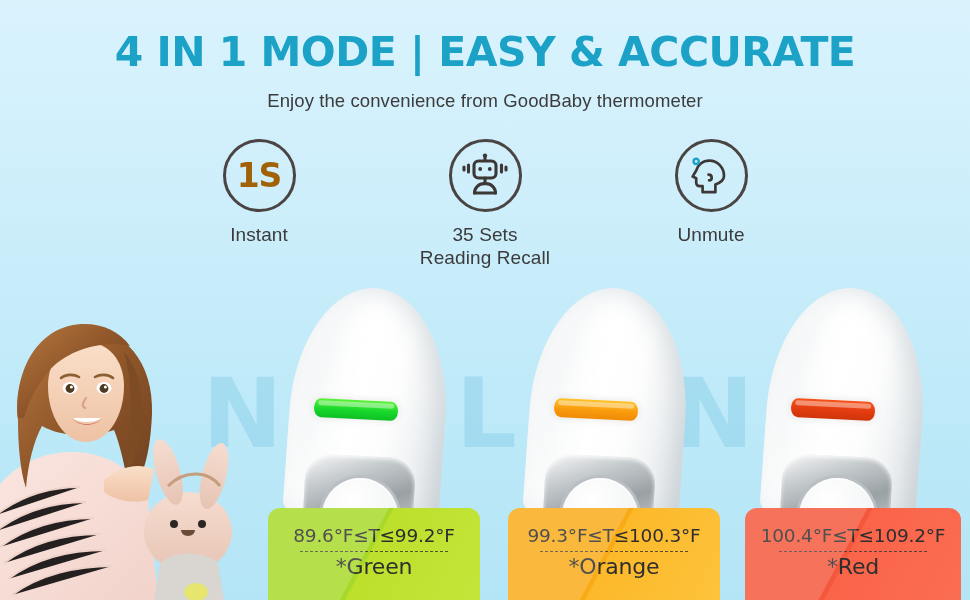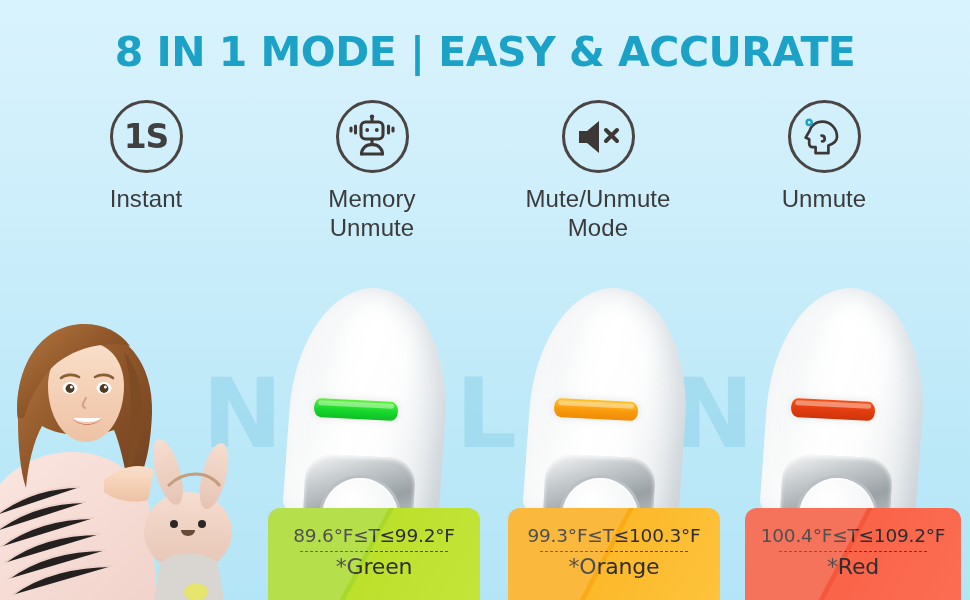--- a/index.html
+++ b/index.html
@@ -30,26 +30,26 @@
   }
   .feature { width:170px; text-align:center; }
   .ring {
     width:73px; height:73px; border-radius:50%;
     border:3.2px solid #4a4442; margin:0 auto;
     display:flex; align-items:center; justify-content:center;
     position:relative;
   }
   .ring svg { display:block; }
   .one-s {
-    font-size:33px; font-weight:bold; color:#404040;
+    font-size:33px; font-weight:bold; color:#a16207;
     font-family:"DejaVu Sans","Liberation Sans",sans-serif;
     letter-spacing:-1px; line-height:1;
   }
   .feature .cap {
-    margin-top:11px; font-size:24px; color:#3b3b3b;
+    margin-top:11px; font-size:19px; color:#3b3b3b;
     line-height:1.22; letter-spacing:0.1px;
   }
 
   
   #watermark {
     position:absolute; left:0; right:0; top:366px;
     text-align:center; font-size:96px; font-weight:bold;
     color:#8fd2ea; opacity:.55; letter-spacing:14px;
     font-family:"DejaVu Sans","Liberation Sans",sans-serif;
     line-height:1; z-index:1; user-select:none;
@@ -140,24 +140,25 @@
     font-family:"DejaVu Sans","Liberation Sans",sans-serif;
   }
 </style>
 </head>
 <body>
 
 <div id="watermark">NTELIGN</div>
 
 <div id="header">
   <div id="title">
-    <span>8 IN 1 MODE</span>
+    <span>4 IN 1 MODE</span>
     <span class="bar">|</span>
     <span>EASY &amp; ACCURATE</span>
   </div>
+  <div id="subtitle">Enjoy the convenience from GoodBaby thermometer</div>
 </div>
 
 <div id="features">
 
   <div class="feature">
     <div class="ring">
       <span class="one-s">1S</span>
     </div>
     <div class="cap">
       <div>Instant</div>
@@ -173,38 +174,25 @@
         <circle cx="19.2" cy="16" r="1.9" fill="#3d3836" stroke="none"></circle>
         <circle cx="28.8" cy="16" r="1.9" fill="#3d3836" stroke="none"></circle>
         <path d="M24 25v5"></path>
         <path d="M13.5 40c0-5.2 4.3-9.4 9.5-9.4h2c5.2 0 9.5 4.2 9.5 9.4"></path>
         <path d="M13.5 40h21"></path>
         <path d="M7.5 12v7M3 14v3"></path>
         <path d="M40.5 12v7M45 14v3"></path>
       </svg>
     </div>
     <div class="cap">
-      <div>Memory Unmute</div>
-    </div>
-  </div>
-
-  <div class="feature">
-    <div class="ring">
-      <svg width="46" height="40" viewBox="0 0 46 40" fill="none">
-        <path d="M4 14h8L24 4v32L12 26H4z" fill="#3d3836"></path>
-        <g stroke="#3d3836" stroke-width="4" stroke-linecap="round">
-          <path d="M31 13l11 11M42 13L31 24"></path>
-        </g>
-      </svg>
-    </div>
-    <div class="cap">
-      <div>Mute/Unmute</div>
-      <div>Mode</div>
-    </div>
-  </div>
+      <div>35 Sets</div>
+      <div>Reading Recall</div>
+    </div>
+  </div>
+
 
   <div class="feature">
     <div class="ring">
       <svg width="46" height="44" viewBox="0 0 46 44" fill="none" stroke="#3d3836" stroke-width="2.7" stroke-linecap="round" stroke-linejoin="round">
         <path d="M36 22c0-8.6-6.4-15.4-14.6-15.4C14.6 6.6 10 11 8.4 16.2L4.6 22.6l3.6 1.6v4.6c0 1.9 1.5 3.4 3.4 3.4h3v6h12.8v-7.6C32.6 28.6 36 25.8 36 22z"></path>
         <path d="M20.5 20.6c1.9 0 3.2 1.4 3.2 3.1 0 1.6-1.1 2.6-2.6 2.6"></path>
         <circle cx="8.2" cy="7.4" r="2.6" stroke="#1ba2c6" stroke-width="2.4"></circle>
       </svg>
     </div>
     <div class="cap">

